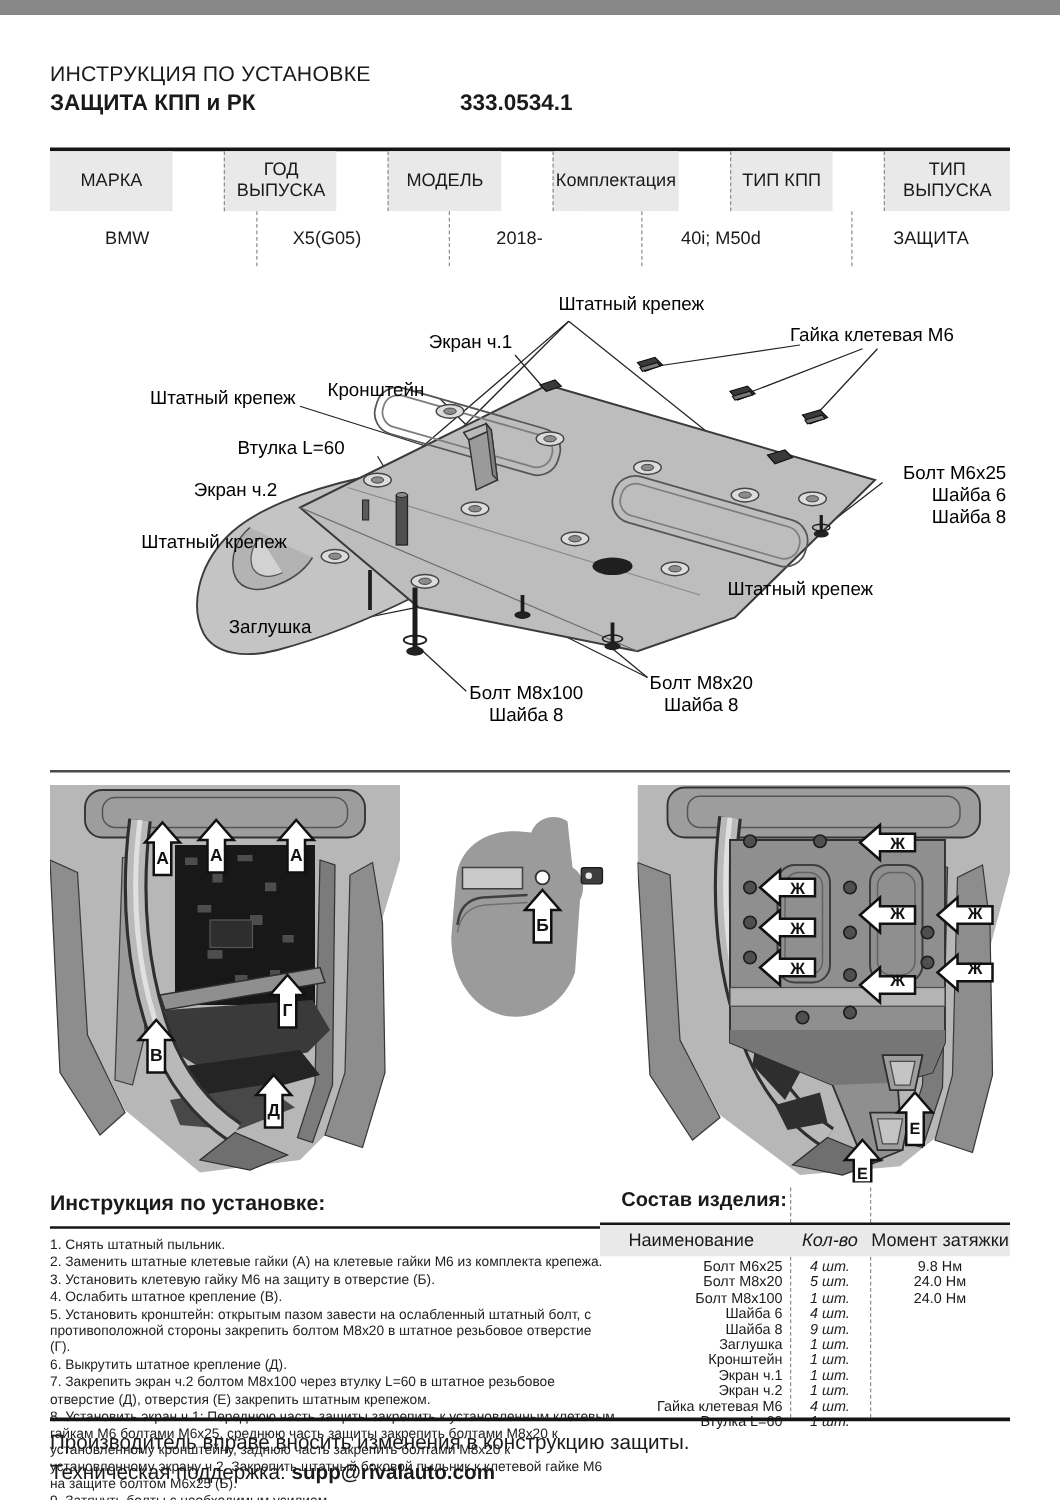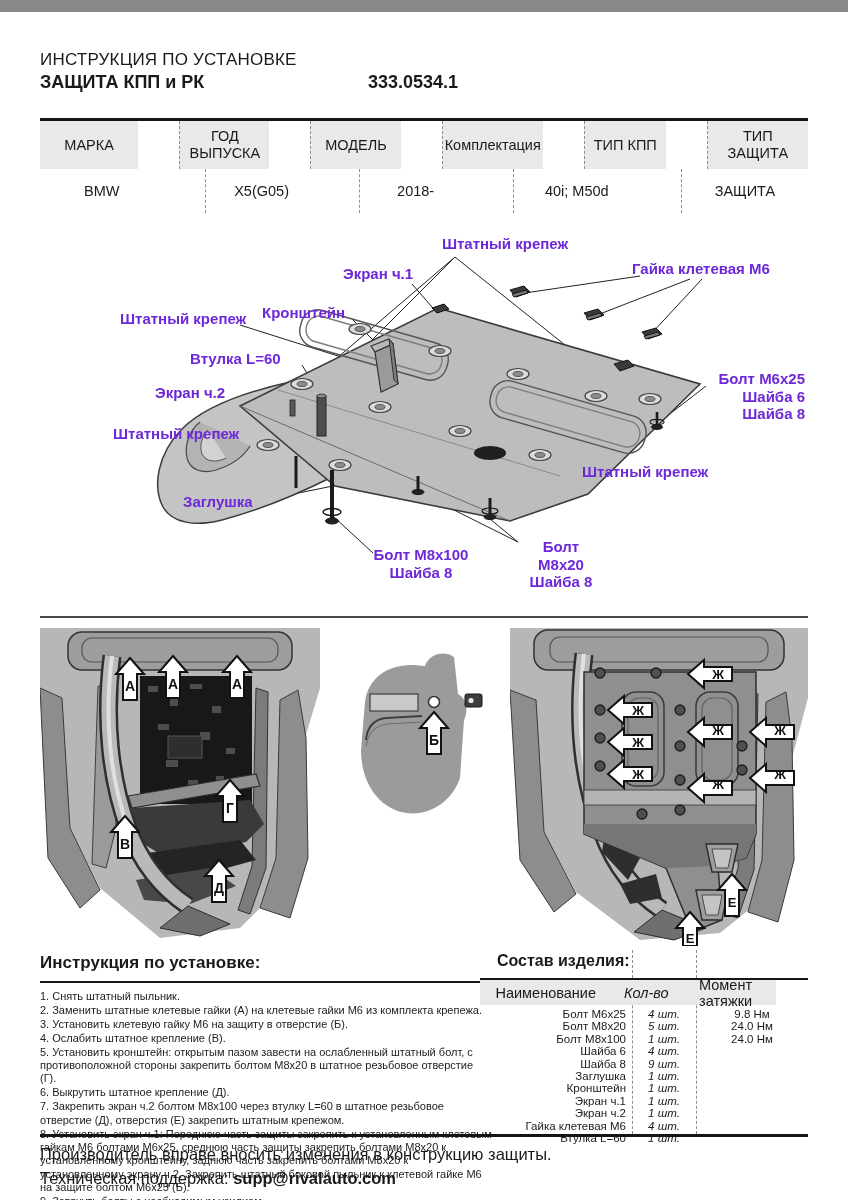--- a/index.html
+++ b/index.html
@@ -15,21 +15,21 @@
   
   .spec{border-top:3px solid #151515;width:768px;}
   .spec .row{display:flex;width:100%;gap:41px;}
   .spec .cell{display:flex;align-items:center;justify-content:center;text-align:center;
     border-left:1px dashed #8f8f8f;box-sizing:border-box;white-space:pre-line;line-height:1.15;}
   .spec .cell:first-child{border-left:none;}
   .spec .head .cell{background:#e9e9e9;height:48px;font-size:14.5px;}
   .spec .body .cell{height:44px;font-size:14.5px;background:#fff;}
   .c0{width:17.5%;} .c1{width:16%;} .c2{width:16%;} .c3{width:18%;} .c4{width:14.5%;} .c5{width:18%;}
   
-  .dlabel{position:absolute;font-size:15px;white-space:pre-line;line-height:1.18;color:#6d28d9;font-weight:bold;}
+  .dlabel{position:absolute;font-size:15px;white-space:pre-line;line-height:1.18;color:#000000;}
   .tar{text-align:right;} .tac{text-align:center;}
   
   .sec-head{font-weight:bold;font-size:17px;}
   .sec-head-sm{font-weight:bold;font-size:16px;}
   
   .instr{width:452px;font-size:11px;line-height:13.4px;color:#222;}
   .instr div{margin:0 0 .5px 0;}
   
   .comp{width:328px;}
   .comp .tline{border-top:2px solid #151515;}
@@ -59,21 +59,21 @@
 
   <div class="abs spec" style="left:40px;top:106px;">
     <div class="row head">
       <div class="cell c0">МАРКА</div>
       <div class="cell c2">ГОД
 ВЫПУСКА</div>
       <div class="cell c1">МОДЕЛЬ</div>
       <div class="cell c3">Комплектация</div>
       <div class="cell c4">ТИП КПП</div>
       <div class="cell c5">ТИП
-ЗАЩИТА</div>
+ВЫПУСКА</div>
     </div>
     <div class="row body">
       <div class="cell c0">BMW</div>
       <div class="cell c1">X5(G05)</div>
       <div class="cell c2">2018-</div>
       <div class="cell c3">40i; M50d</div>
       <div class="cell c5">ЗАЩИТА</div>
     </div>
   </div>
 
@@ -389,21 +389,21 @@
     <div>8. Установить экран ч.1: Переднюю часть защиты закрепить к установленным клетевым гайкам М6 болтами М6х25, среднюю часть защиты закрепить болтами М8х20 к установленному кронштейну, заднюю часть закрепить болтами М8х20 к установленному экрану ч.2. Закрепить штатный боковой пыльник к клетевой гайке М6 на защите болтом М6х25 (Б).</div>
     <div>9. Затянуть болты с необходимым усилием.</div>
     <div>10. Закрепить отверстия (Ж) штатным крепежом.</div>
   </div>
 
   <div class="abs comp" style="left:480px;top:938px;height:184px;">
     <div class="dash-v" style="left:152px;top:0;height:184px;"></div>
     <div class="dash-v" style="left:216px;top:0;height:184px;"></div>
     <div class="sec-head-sm" style="position:absolute;left:17px;top:2px;">Состав изделия:</div>
     <div class="tline" style="position:absolute;left:0;top:28px;width:328px;"></div>
-    <div class="chead" style="position:absolute;left:0;top:30px;width:296px;">
+    <div class="chead" style="position:absolute;left:0;top:30px;width:328px;">
       <div class="ccol0" style="text-align:center;">Наименование</div>
       <div class="ccol1">Кол-во</div>
       <div class="ccol2">Момент затяжки</div>
     </div>
     <div style="position:absolute;left:0;top:58px;width:328px;">
       <div class="crow">
           <div class="ccol0">Болт М6х25</div>
           <div class="ccol1">4 шт.</div>
           <div class="ccol2">9.8 Нм</div>
         </div>

